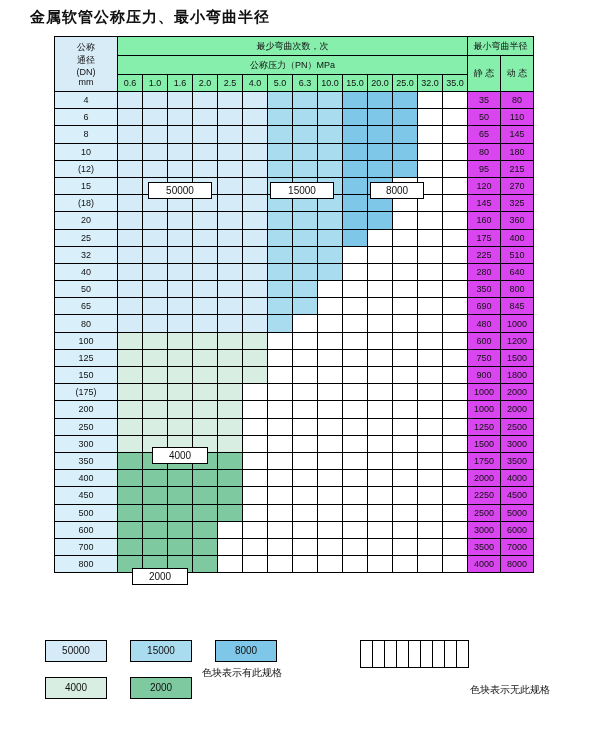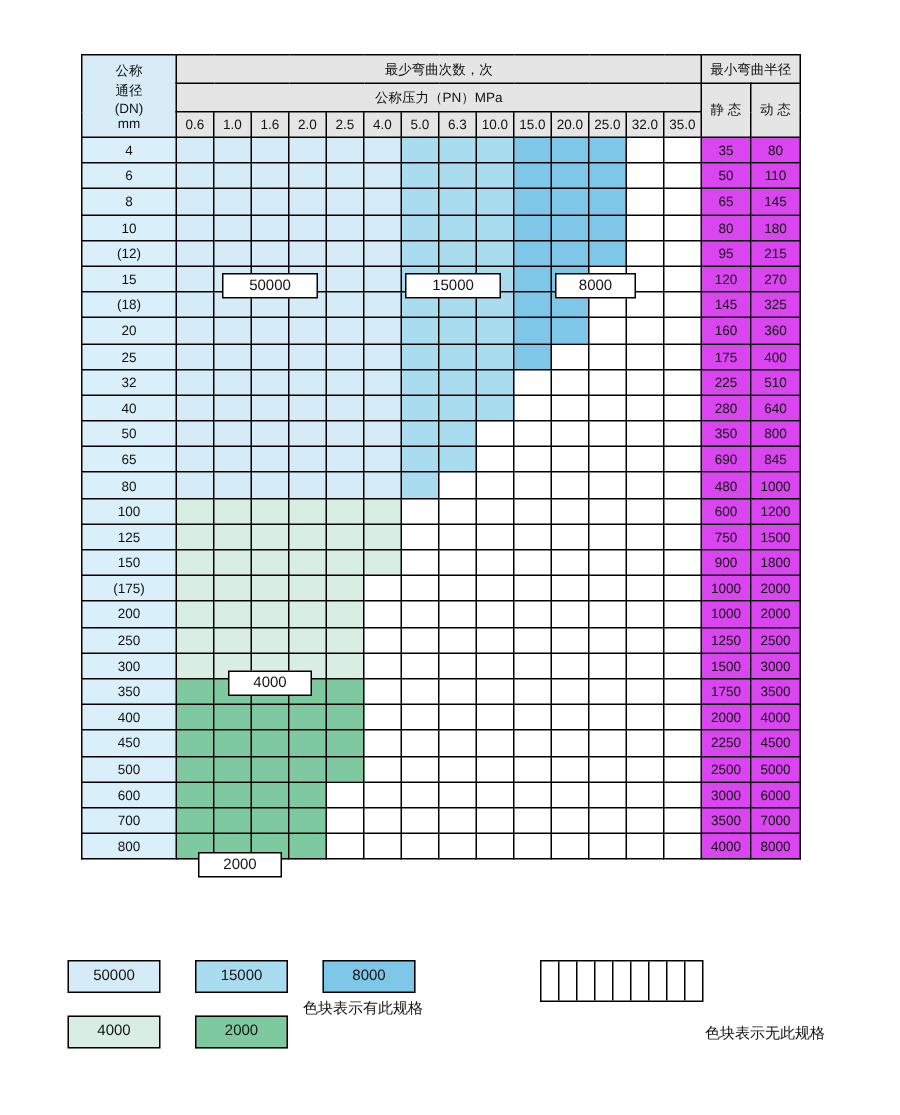--- a/index.html
+++ b/index.html
@@ -23,21 +23,21 @@
   .tbl-wrap{position:absolute;left:30px;top:36px;padding-left:24px;}
   table.main{border-collapse:collapse;}
   table.main td, table.main th{
     border:1px solid #000;
     padding:0;margin:0;
     font-size:9px;
     text-align:center;
     vertical-align:middle;
     font-weight:normal;
   }
-  .hdr{background:#e5e5e5;}
+  .hdr{background:#86efac;}
   .hdr-cn{font-size:10px;}
   .dn-col{width:62px;height:16px;background:#d8ecf7;}
   .dn-cell{width:62px;height:16.2px;background:#d9effa;font-size:9.5px;}
   .pn-cell{width:24px;height:16.2px;}
   .rad-cell{width:32px;height:16.2px;font-size:9.5px;background:#d946ef;}
 
   
   .c-blue{background:#7ec7e8;}
   .c-blue2{background:#aadcf0;}
   .c-lblue{background:#d5ecf8;}
@@ -65,20 +65,21 @@
   .lg-note{position:absolute;font-size:10px;line-height:20px;}
   .lg-grid{position:absolute;border:1px solid #000;display:flex;}
   .lg-grid div{width:11px;height:26px;border-right:1px solid #000;}
   .lg-grid div:last-child{border-right:none;}
 </style>
 </head>
 <body>
 
 <div id="page">
 
+  <div class="title">金属软管公称压力、最小弯曲半径</div>
 
   <div class="tbl-wrap">
     <table class="main">
       <thead>
         <tr>
           <td class="hdr dn-col" rowspan="3">
             <div>公称</div>
             <div>通径</div>
             <div>(DN)</div>
             <div>mm</div>

